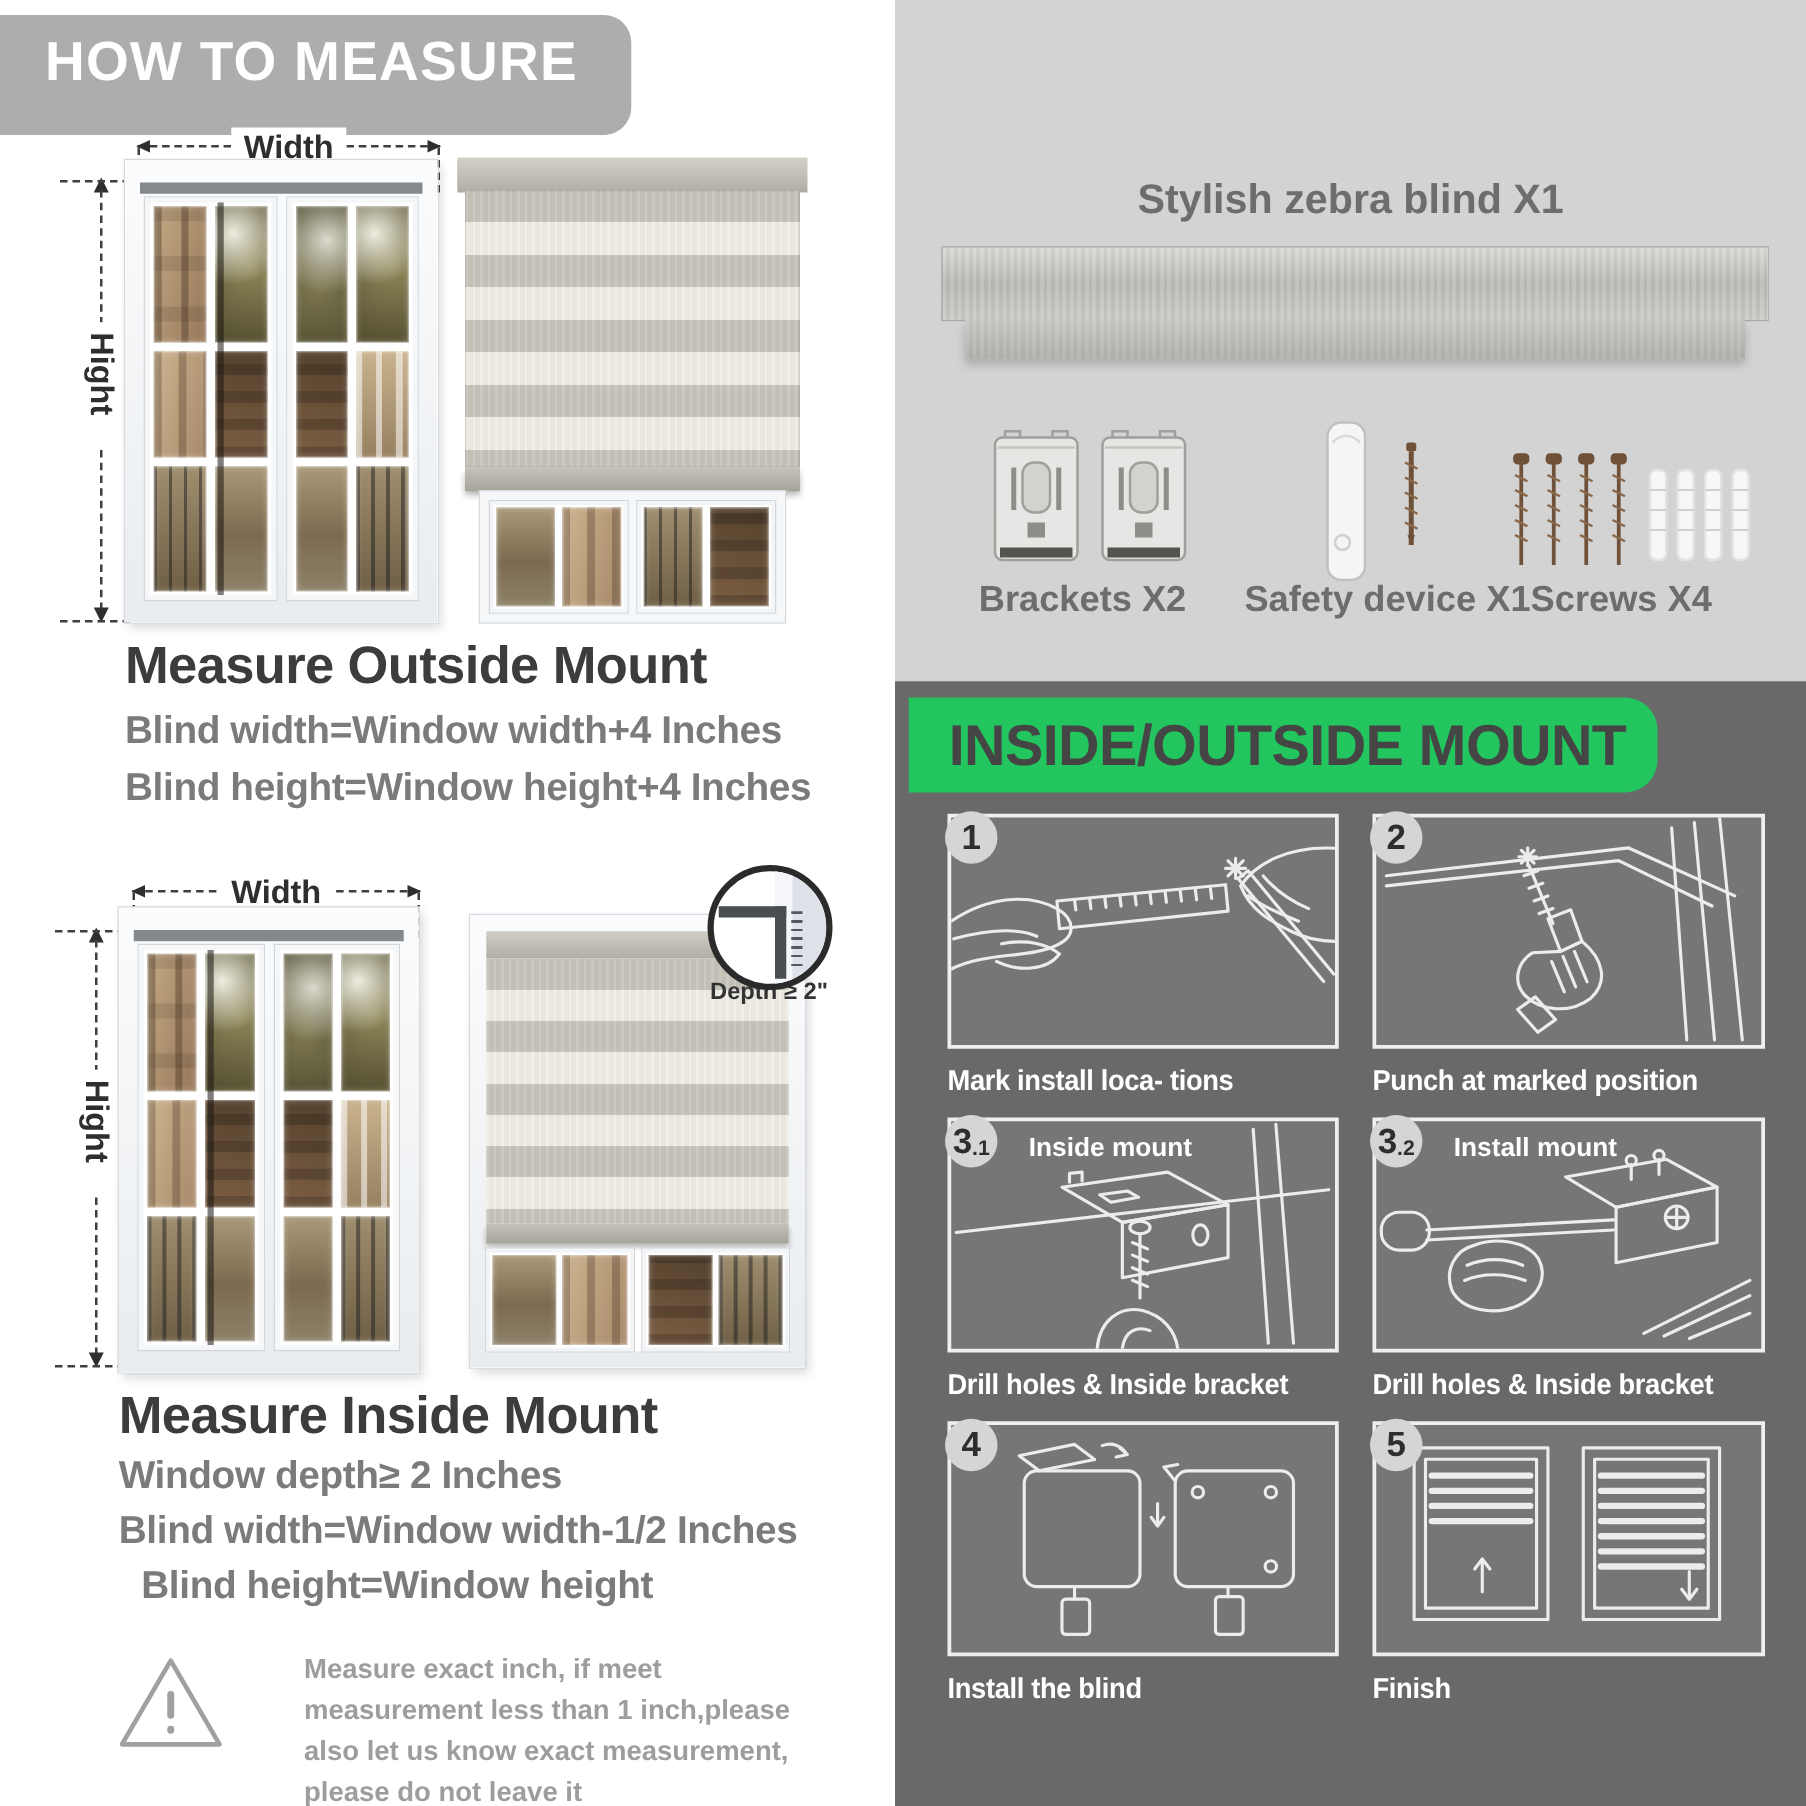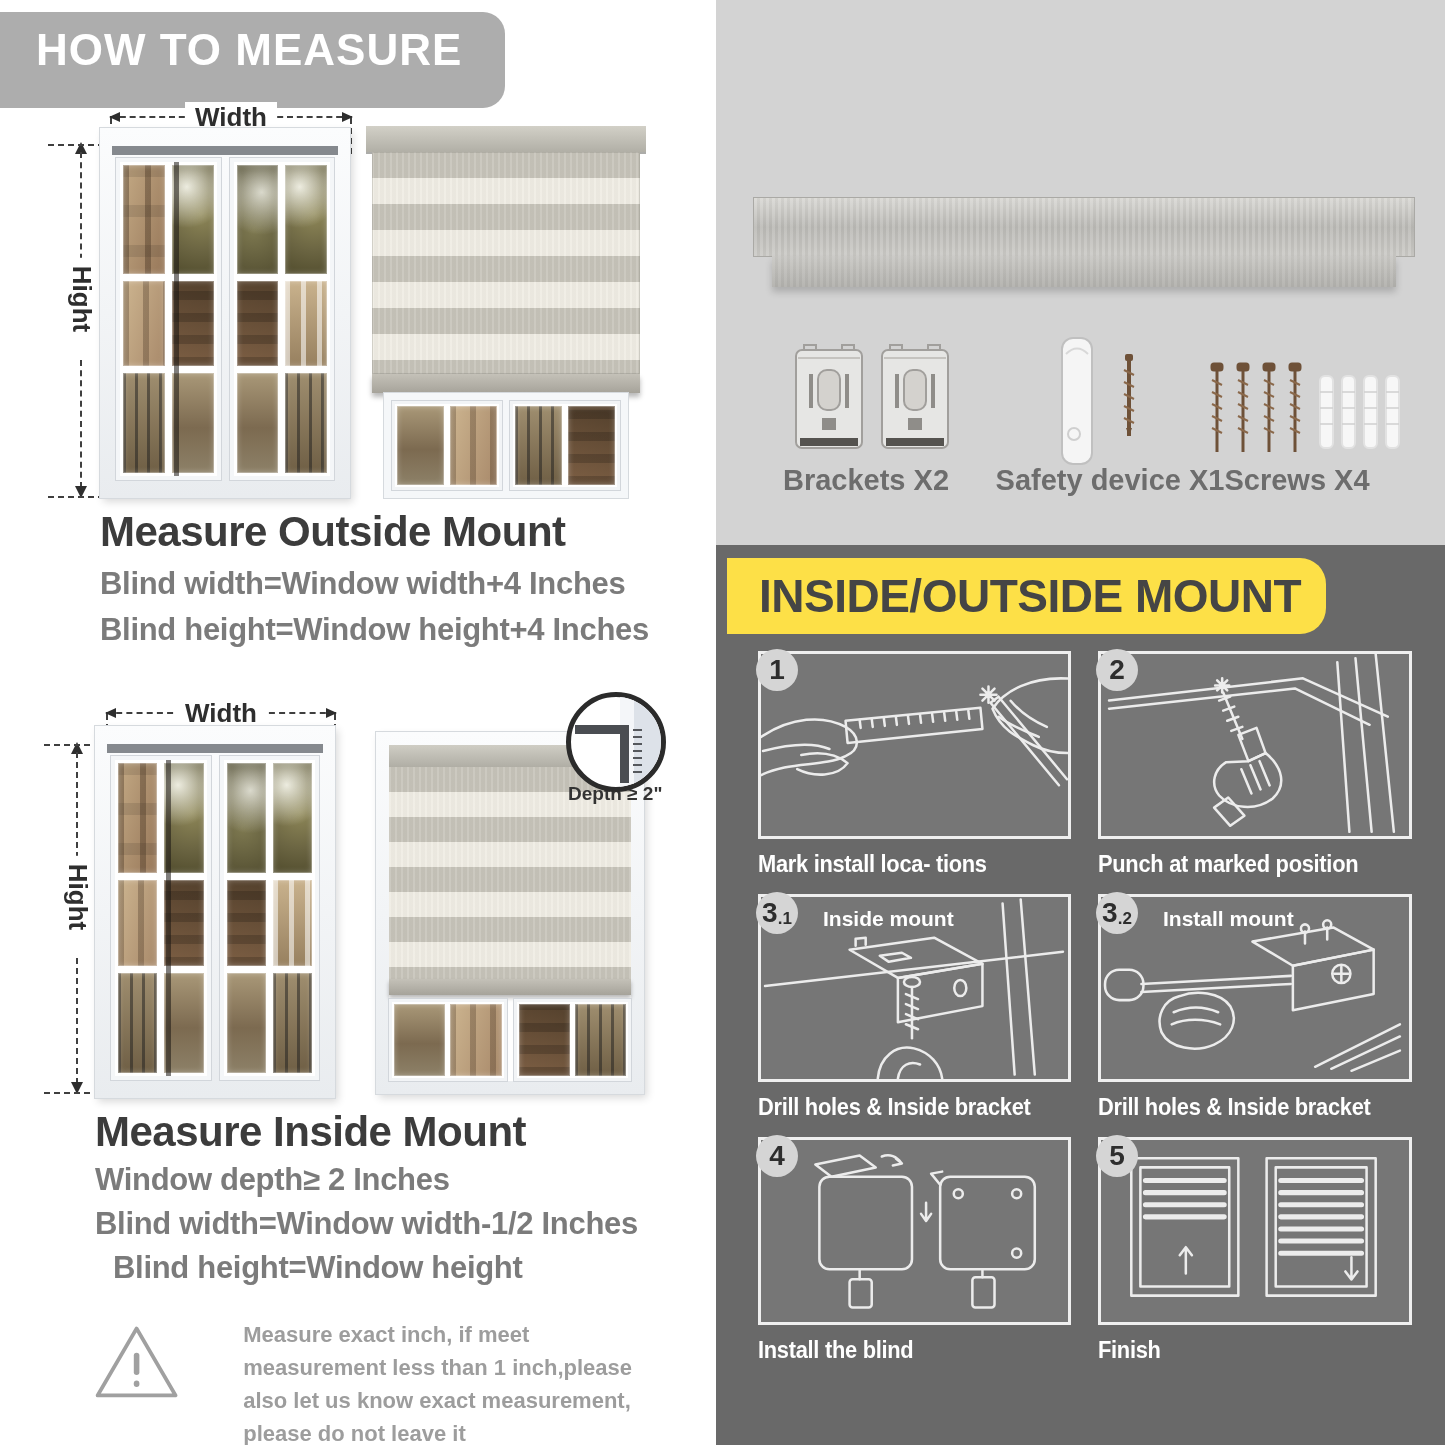--- a/index.html
+++ b/index.html
@@ -120,21 +120,21 @@
             background:repeating-linear-gradient(90deg,rgba(255,255,255,0.10) 0 3px,rgba(0,0,0,0.03) 3px 6px),
             linear-gradient(180deg,#d9d8d4,#bbbab6 50%,#cbcac6);
             box-shadow:0 0 0 1px #aaa9a5;}
   .valance{position:absolute;left:56px;top:256px;width:624px;height:31px;
            background:repeating-linear-gradient(90deg,rgba(255,255,255,0.08) 0 3px,rgba(0,0,0,0.02) 3px 6px),
            linear-gradient(180deg,#c8c7c3,#b0afab);box-shadow:0 5px 7px rgba(0,0,0,0.18);}
   .inc-label{position:absolute;top:464px;transform:translateX(-50%);font-weight:bold;font-size:29px;color:#6d6d6d;}
 
   
   .mnt{position:absolute;left:716px;top:545px;width:729px;height:900px;background:#696969;}
-  .hdr-mnt{position:absolute;left:11px;top:13px;width:599px;height:76px;background:#fde047;
+  .hdr-mnt{position:absolute;left:11px;top:13px;width:599px;height:76px;background:#22c55e;
            border-radius:0 26px 26px 0;color:#454545;font-weight:bold;font-size:46px;
            line-height:76px;padding-left:32px;box-sizing:border-box;letter-spacing:-0.5px;}
   .steps{position:absolute;left:42px;top:106px;width:654px;display:grid;
          grid-template-columns:313px 314px;column-gap:27px;row-gap:16px;}
   .tile{position:relative;height:188px;border:3px solid #efefef;background:#767676;box-sizing:border-box;}
   .badge{position:absolute;top:-5px;left:-5px;height:42px;min-width:42px;border-radius:50%;
          background:#d5d5d5;display:flex;align-items:center;justify-content:center;
          color:#2e2e2e;font-weight:bold;z-index:2;padding:0 4px;box-sizing:border-box;}
   .badge .n{font-size:28px;line-height:1;}
   .badge .s{font-size:17px;line-height:1;margin-top:10px;}
@@ -288,20 +288,21 @@
       <svg width="96" height="88" viewBox="0 0 96 88">
         <path d="M48 8 L90 80 L6 80 Z" fill="none" stroke="#a0a0a0" stroke-width="4" stroke-linejoin="round"></path>
         <rect x="45" y="34" width="6" height="24" rx="3" fill="#a0a0a0"></rect>
         <rect x="45" y="64" width="6" height="7" rx="3" fill="#a0a0a0"></rect>
       </svg>
       <div class="warn-text">Measure exact inch, if meet measurement less than 1 inch,please also let us know exact measurement, please do not leave it</div>
     </div>
   </section>
 
   <section class="inc">
+    <div class="product-title">Stylish zebra blind X1</div>
 
     <div class="headrail"></div>
     <div class="valance"></div>
 
     <svg style="position:absolute;left:76px;top:342px;" width="74" height="114" viewBox="0 0 74 114">
       <path d="M12 8 v-5 h12 v5 M50 8 v-5 h12 v5" fill="none" stroke="#a19f9c" stroke-width="2"></path>
       <rect x="4" y="8" width="66" height="98" rx="6" fill="#e6e6e4" stroke="#a19f9c" stroke-width="2"></rect>
       <line x1="6" y1="16" x2="68" y2="16" stroke="#c5c3bf" stroke-width="2"></line>
       <rect x="26" y="28" width="22" height="40" rx="9" fill="#d4d2ce" stroke="#a19f9c" stroke-width="2"></rect>
       <line x1="19" y1="32" x2="19" y2="66" stroke="#8f8d89" stroke-width="4"></line>

